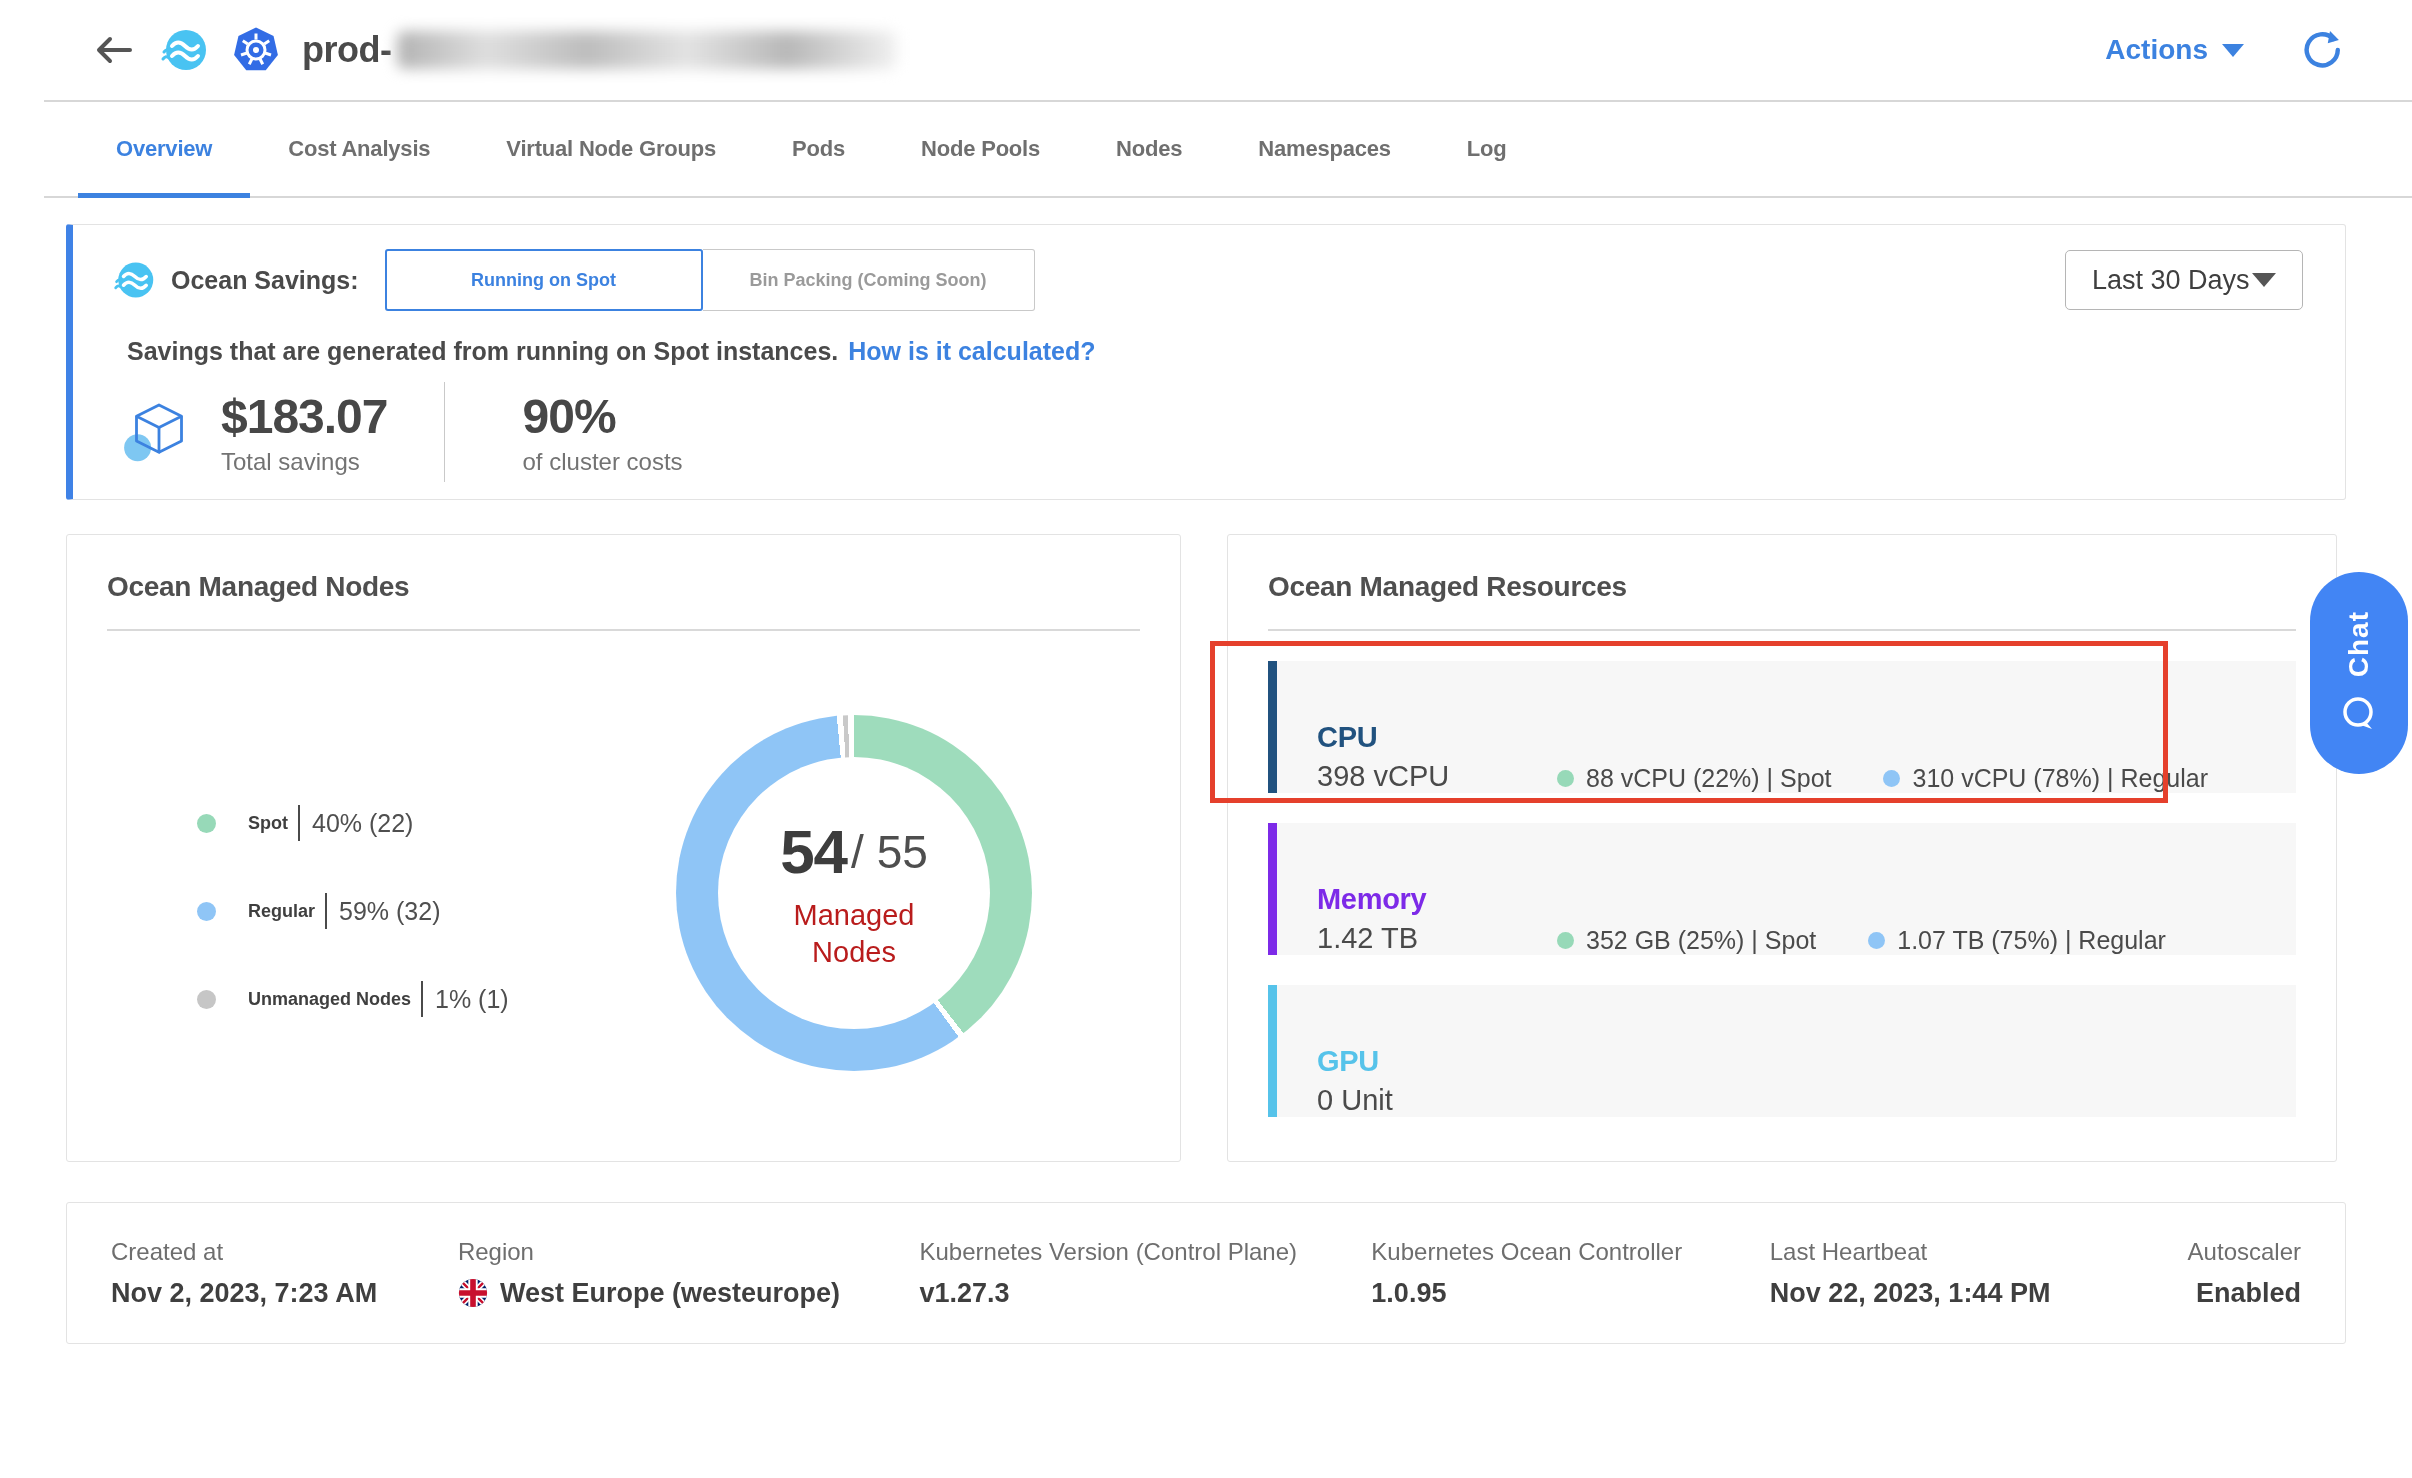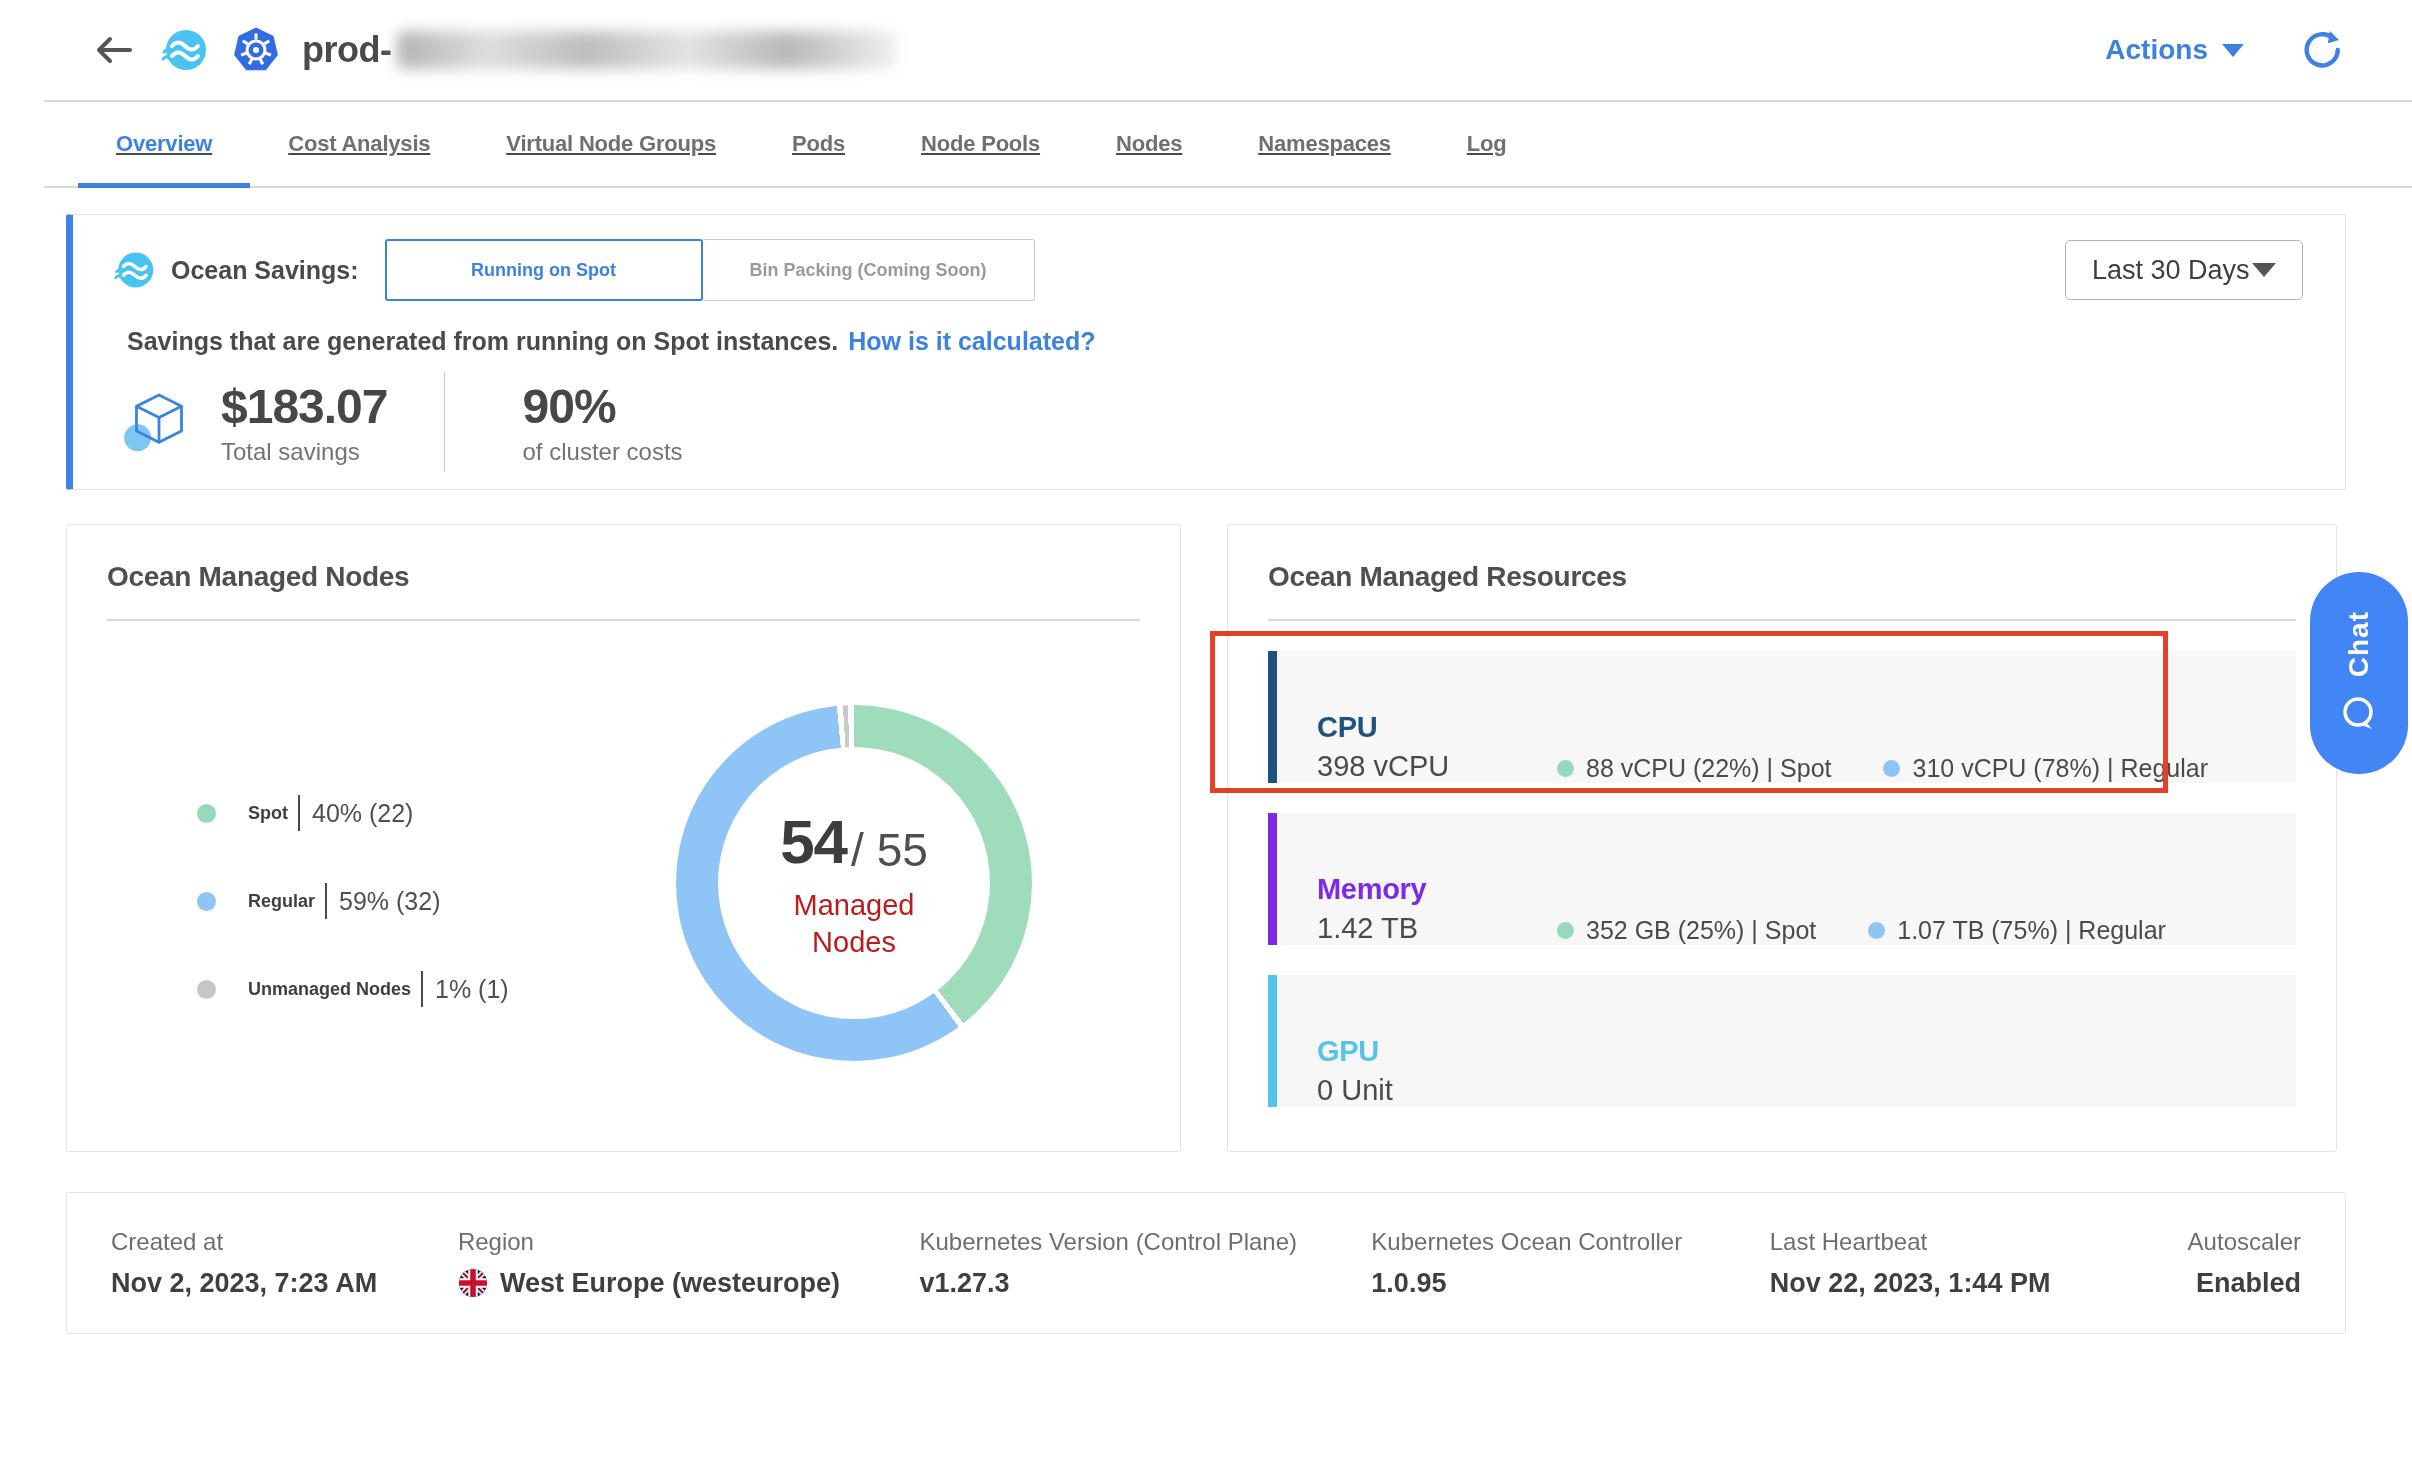--- a/index.html
+++ b/index.html
@@ -15,22 +15,22 @@
   .cluster-title { margin-left: 22px; font-size: 36px; font-weight: bold; color: #4a4a4a; letter-spacing: -0.5px; display: flex; align-items: center; }
   .blur-box { margin-left: 6px; width: 500px; height: 38px; border-radius: 8px;
     background: linear-gradient(90deg,#b3b3b3,#dedede 18%,#bdbdbd 38%,#e3e3e3 58%,#b8b8b8 78%,#f1f1f1);
     filter: blur(7px); }
   .header-right { margin-left: auto; display: flex; align-items: center; gap: 56px; }
   .actions-btn { display: flex; align-items: center; gap: 14px; font-size: 28px; font-weight: bold; color: #3c82e0; cursor: pointer; }
   .caret-down { width: 0; height: 0; border-left: 11px solid transparent; border-right: 11px solid transparent; border-top: 13px solid #3c82e0; }
   .refresh-btn { width: 40px; height: 40px; cursor: pointer; }
 
   
-  .tabbar { display: flex; align-items: stretch; padding-left: 78px; height: 88px;
-    position: relative; text-decoration: underline; }
+  .tabbar { display: flex; align-items: stretch; padding-left: 78px; height: 98px;
+    position: relative; }
   .tabbar-rule { position: absolute; left: 44px; right: 0; bottom: 0; height: 2px; background: #d7d7d7; }
   .tab { display: flex; align-items: center; padding: 0 38px; font-size: 22px; font-weight: bold;
     color: #6f6f6f; cursor: pointer; position: relative; letter-spacing: -0.2px; }
   .tab.active { color: #3c82e0; }
   .tab.active::after { content: ""; position: absolute; left: 0; right: 0; bottom: 0; height: 5px; background: #3c82e0; z-index: 2; }
 
   
   .content { padding: 26px 66px 0 66px; }
   .card { background: #fff; border: 1px solid #e3e3e3; border-radius: 3px; }
 
@@ -69,21 +69,21 @@
   .legend-item { display: flex; align-items: center; }
   .legend-dot { width: 19px; height: 19px; border-radius: 50%; }
   .legend-label { margin-left: 32px; font-size: 18px; font-weight: bold; color: #3f3f3f; }
   .legend-bar { width: 2px; height: 36px; background: #4a4a4a; margin: 0 12px 0 10px; }
   .legend-value { font-size: 25px; color: #4f4f4f; }
 
   
   .donut { position: absolute; right: 148px; top: 180px; width: 356px; height: 356px; border-radius: 50%; }
   .donut-hole { position: absolute; inset: 42px; background: #fff; border-radius: 50%;
     display: flex; flex-direction: column; align-items: center; justify-content: center; }
-  .donut-number { display: flex; align-items: flex-end; }
+  .donut-number { display: flex; align-items: center; }
   .donut-managed { font-size: 62px; font-weight: bold; color: #3d3d3d; letter-spacing: -1px; }
   .donut-total { font-size: 46px; color: #4e4e4e; margin-left: 4px; }
   .donut-caption { margin-top: 10px; font-size: 29px; color: #b91c1c; text-align: center; line-height: 1.25; width: 180px; }
 
   
   .res-rows { margin-top: 30px; display: flex; flex-direction: column; gap: 30px; }
   .res-row { height: 132px; background: #f7f7f7; border-left: 9px solid #999; display: flex; align-items: flex-end; padding-left: 40px; }
   .res-name-block { width: 240px; }
   .res-name { font-size: 29px; font-weight: bold; letter-spacing: -0.3px; }
   .res-total { font-size: 29px; color: #4a4a4a; margin-top: 6px; }

